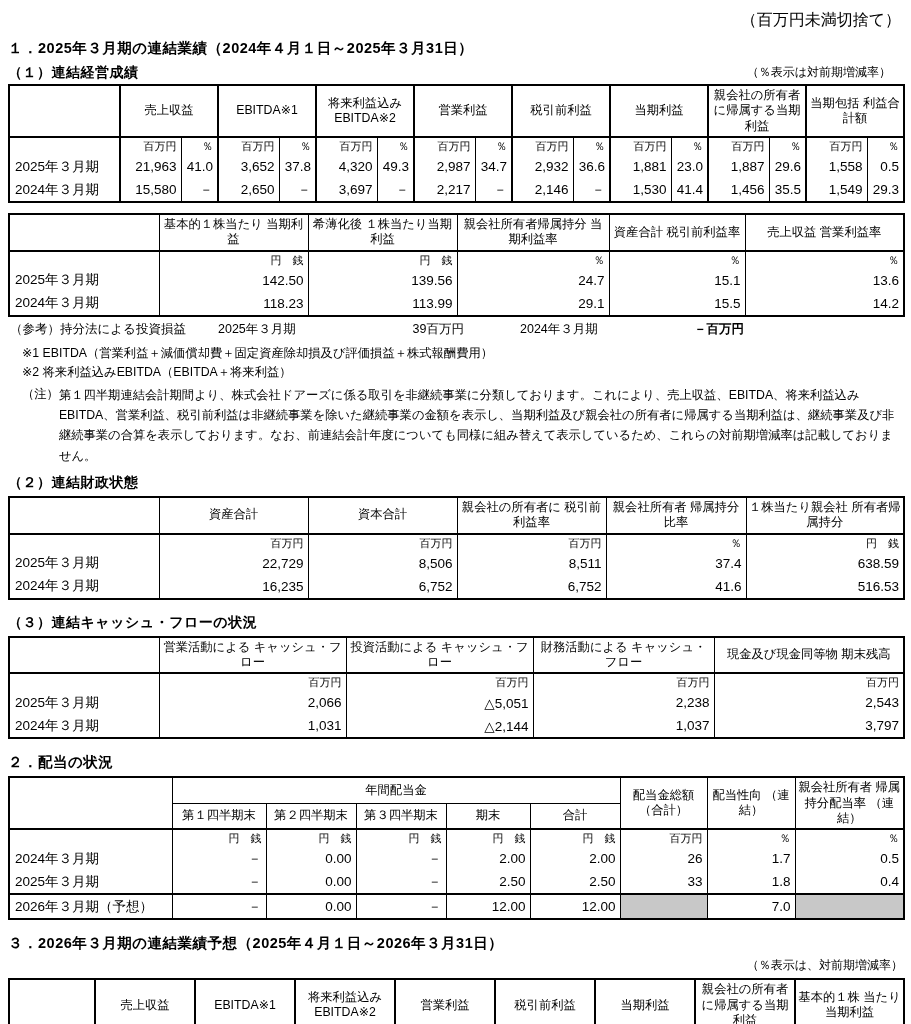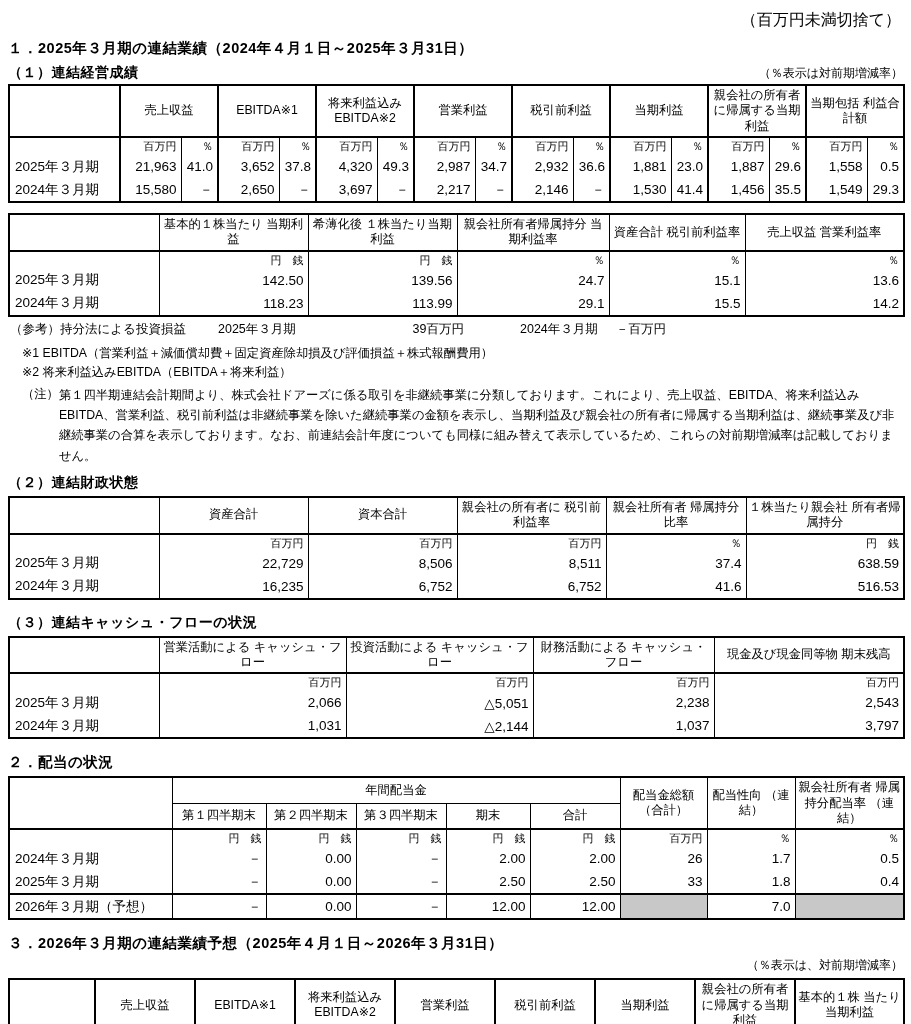--- a/index.html
+++ b/index.html
@@ -1,38 +1,38 @@
 <!DOCTYPE html>
 <html lang="ja"><head>
 <meta charset="utf-8">
 <style>
   html,body{margin:0;padding:0;background:#fff;color:#000;}
   body{width:911px;font-family:"Liberation Sans","DejaVu Sans",sans-serif;}
   .page{padding:6px 8px 10px 8px;}
   .top-note{text-align:right;font-size:16px;margin:4px 2px 6px 0;}
   .sec-title{font-size:14.5px;font-weight:bold;margin:8px 0 4px 0;letter-spacing:.5px;}
-  .flex-head{display:flex;justify-content:space-between;align-items:center;margin:6px 0 2px 0;}
+  .flex-head{display:flex;justify-content:space-between;align-items:flex-start;margin:6px 12px 2px 0;}
   .sub-title{font-size:14px;font-weight:bold;letter-spacing:.5px;}
   .pct-note{font-size:12px;}
   table{border-collapse:collapse;table-layout:fixed;width:895px;border:2px solid #000;}
   th,td{border:1px solid #000;padding:0 4px;font-weight:normal;overflow:hidden;white-space:normal;}
   thead th{text-align:center;font-size:12.3px;line-height:1.25;padding:2px 1px;}
   td.unit{font-size:11px;text-align:right;height:17px;border-top:2px solid #000;line-height:15px;}
   td.val{font-size:13.5px;text-align:right;height:23px;border-top:none;border-bottom:none;}
   td.lbl{font-size:13.5px;text-align:left;border-top:none;border-bottom:none;padding-left:5px;}
   tbody td{border-top:none;border-bottom:none;}
   .gl{border-left:2px solid #000;}
   .gray{background:#c8c8c8;}
   tr.sep td{border-top:2px solid #000;}
   .ref-line{display:flex;font-size:12.5px;margin:4px 0 6px 2px;}
   .ref-line .r-label{width:208px;}
   .ref-line .r-p1{width:96px;}
   .ref-line .r-v1{width:150px;text-align:right;}
   .ref-line .r-p2{width:96px;margin-left:56px;}
-  .ref-line .r-v2{width:128px;text-align:left;}
+  .ref-line .r-v2{width:128px;text-align:right;font-weight:bold;}
   .notes{font-size:12.3px;margin:2px 0 8px 14px;line-height:1.5;}
   .note-line{margin:1px 0;}
   .note-flex{display:flex;margin-top:3px;}
   .note-flex .n-label{flex:0 0 36px;}
   .note-flex .n-text{flex:1;line-height:1.65;}
   .mt10{margin-top:10px;}
   .mt14{margin-top:14px;}
 </style>
 </head>
 <body>

